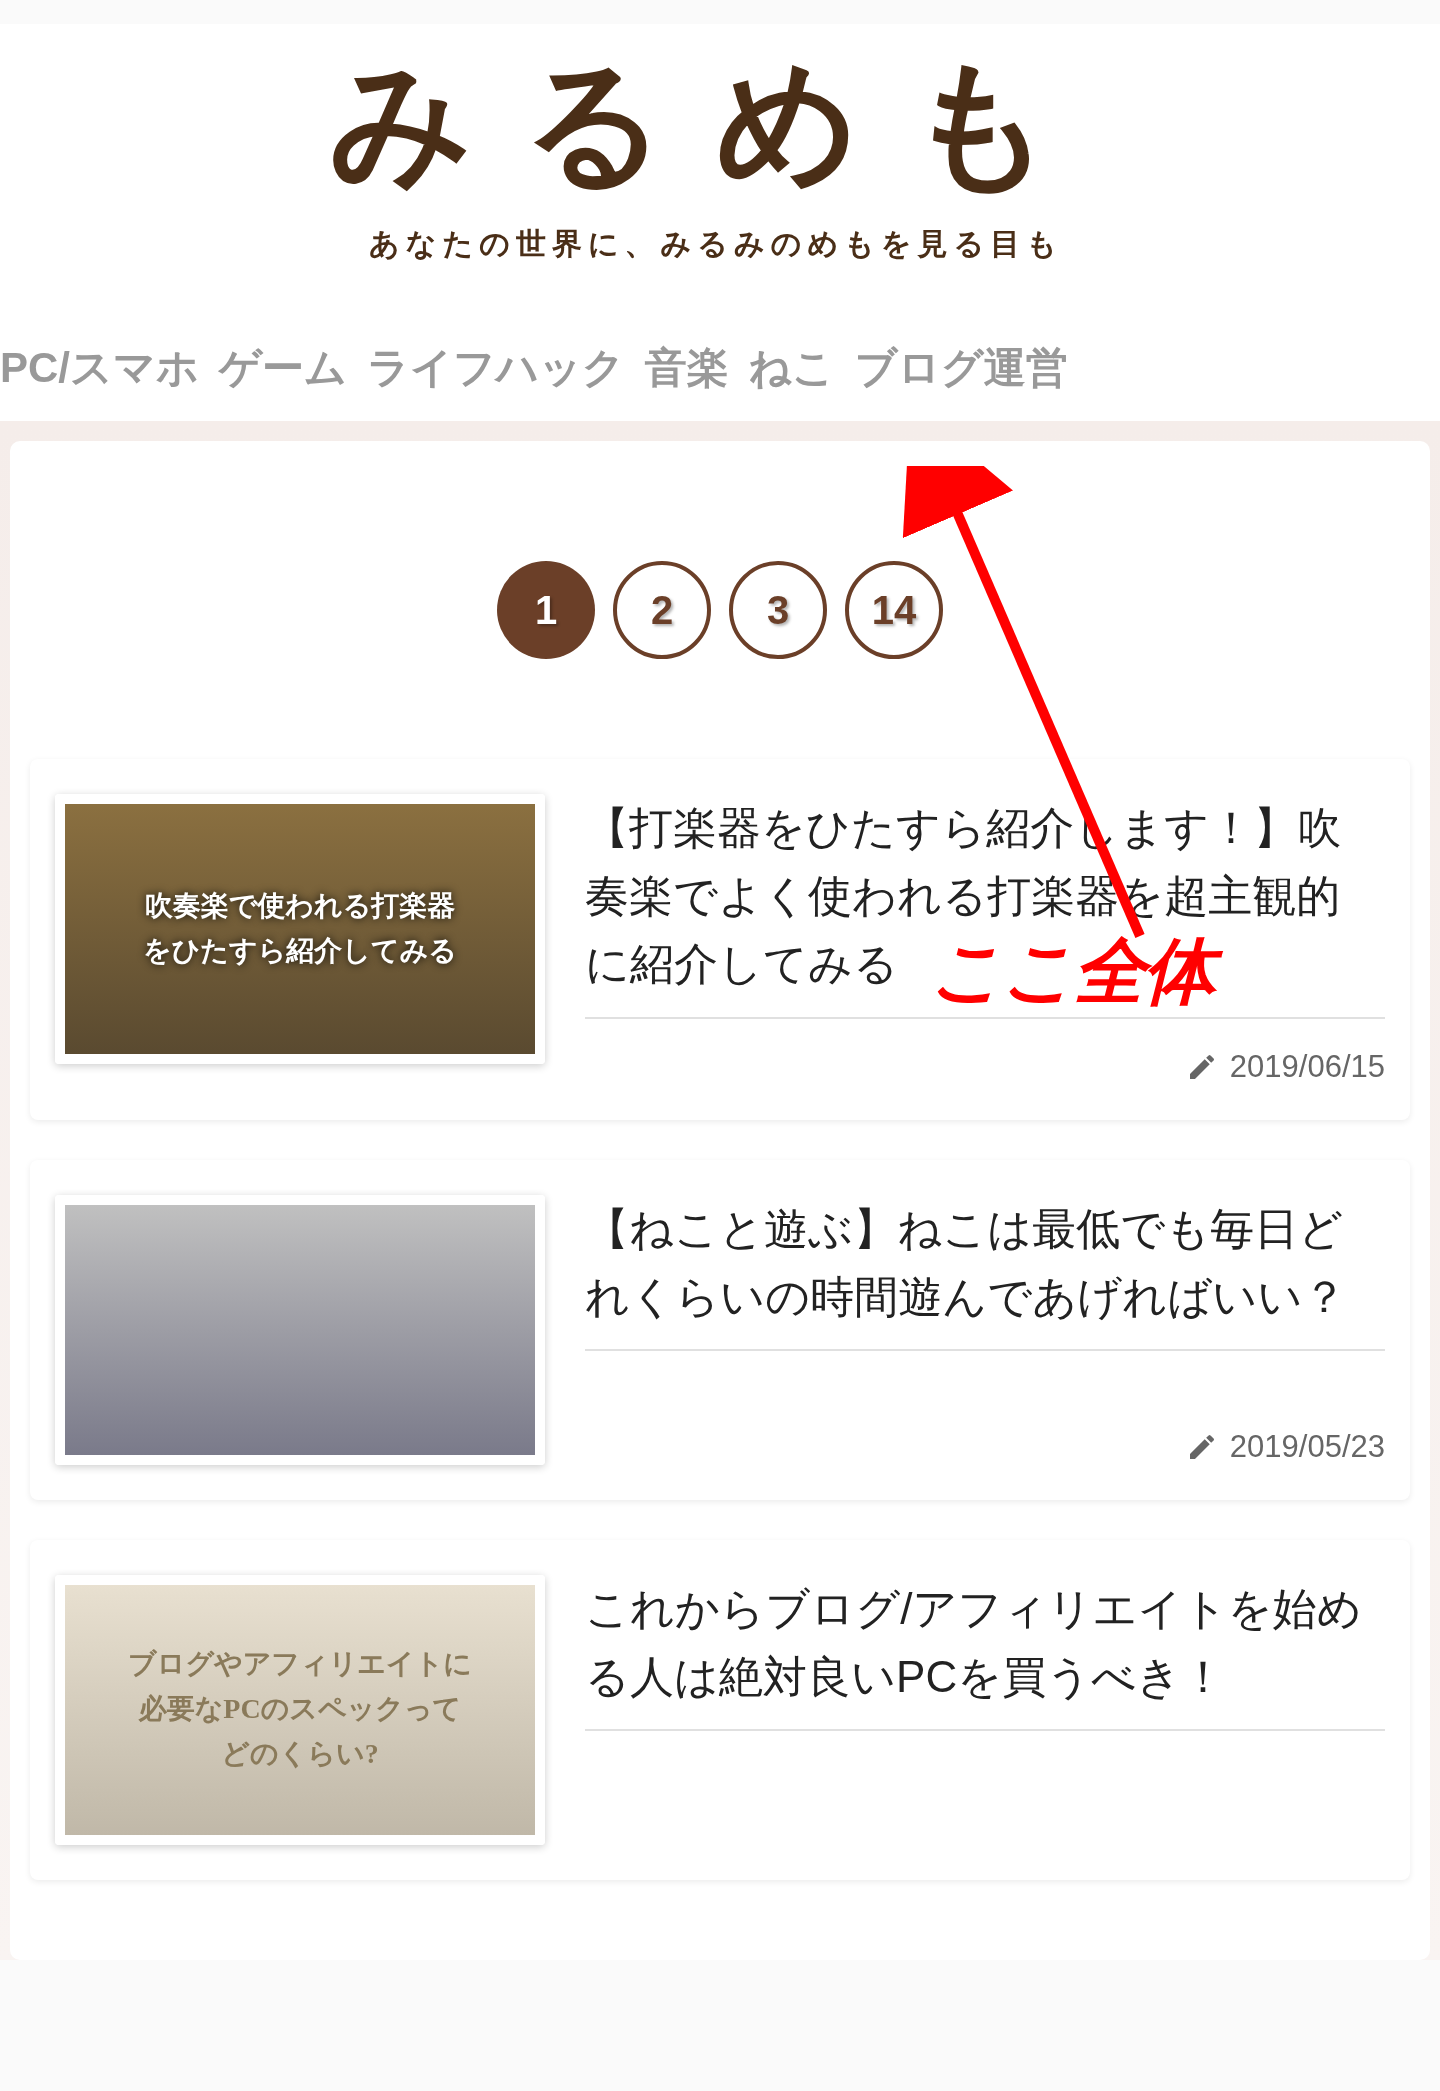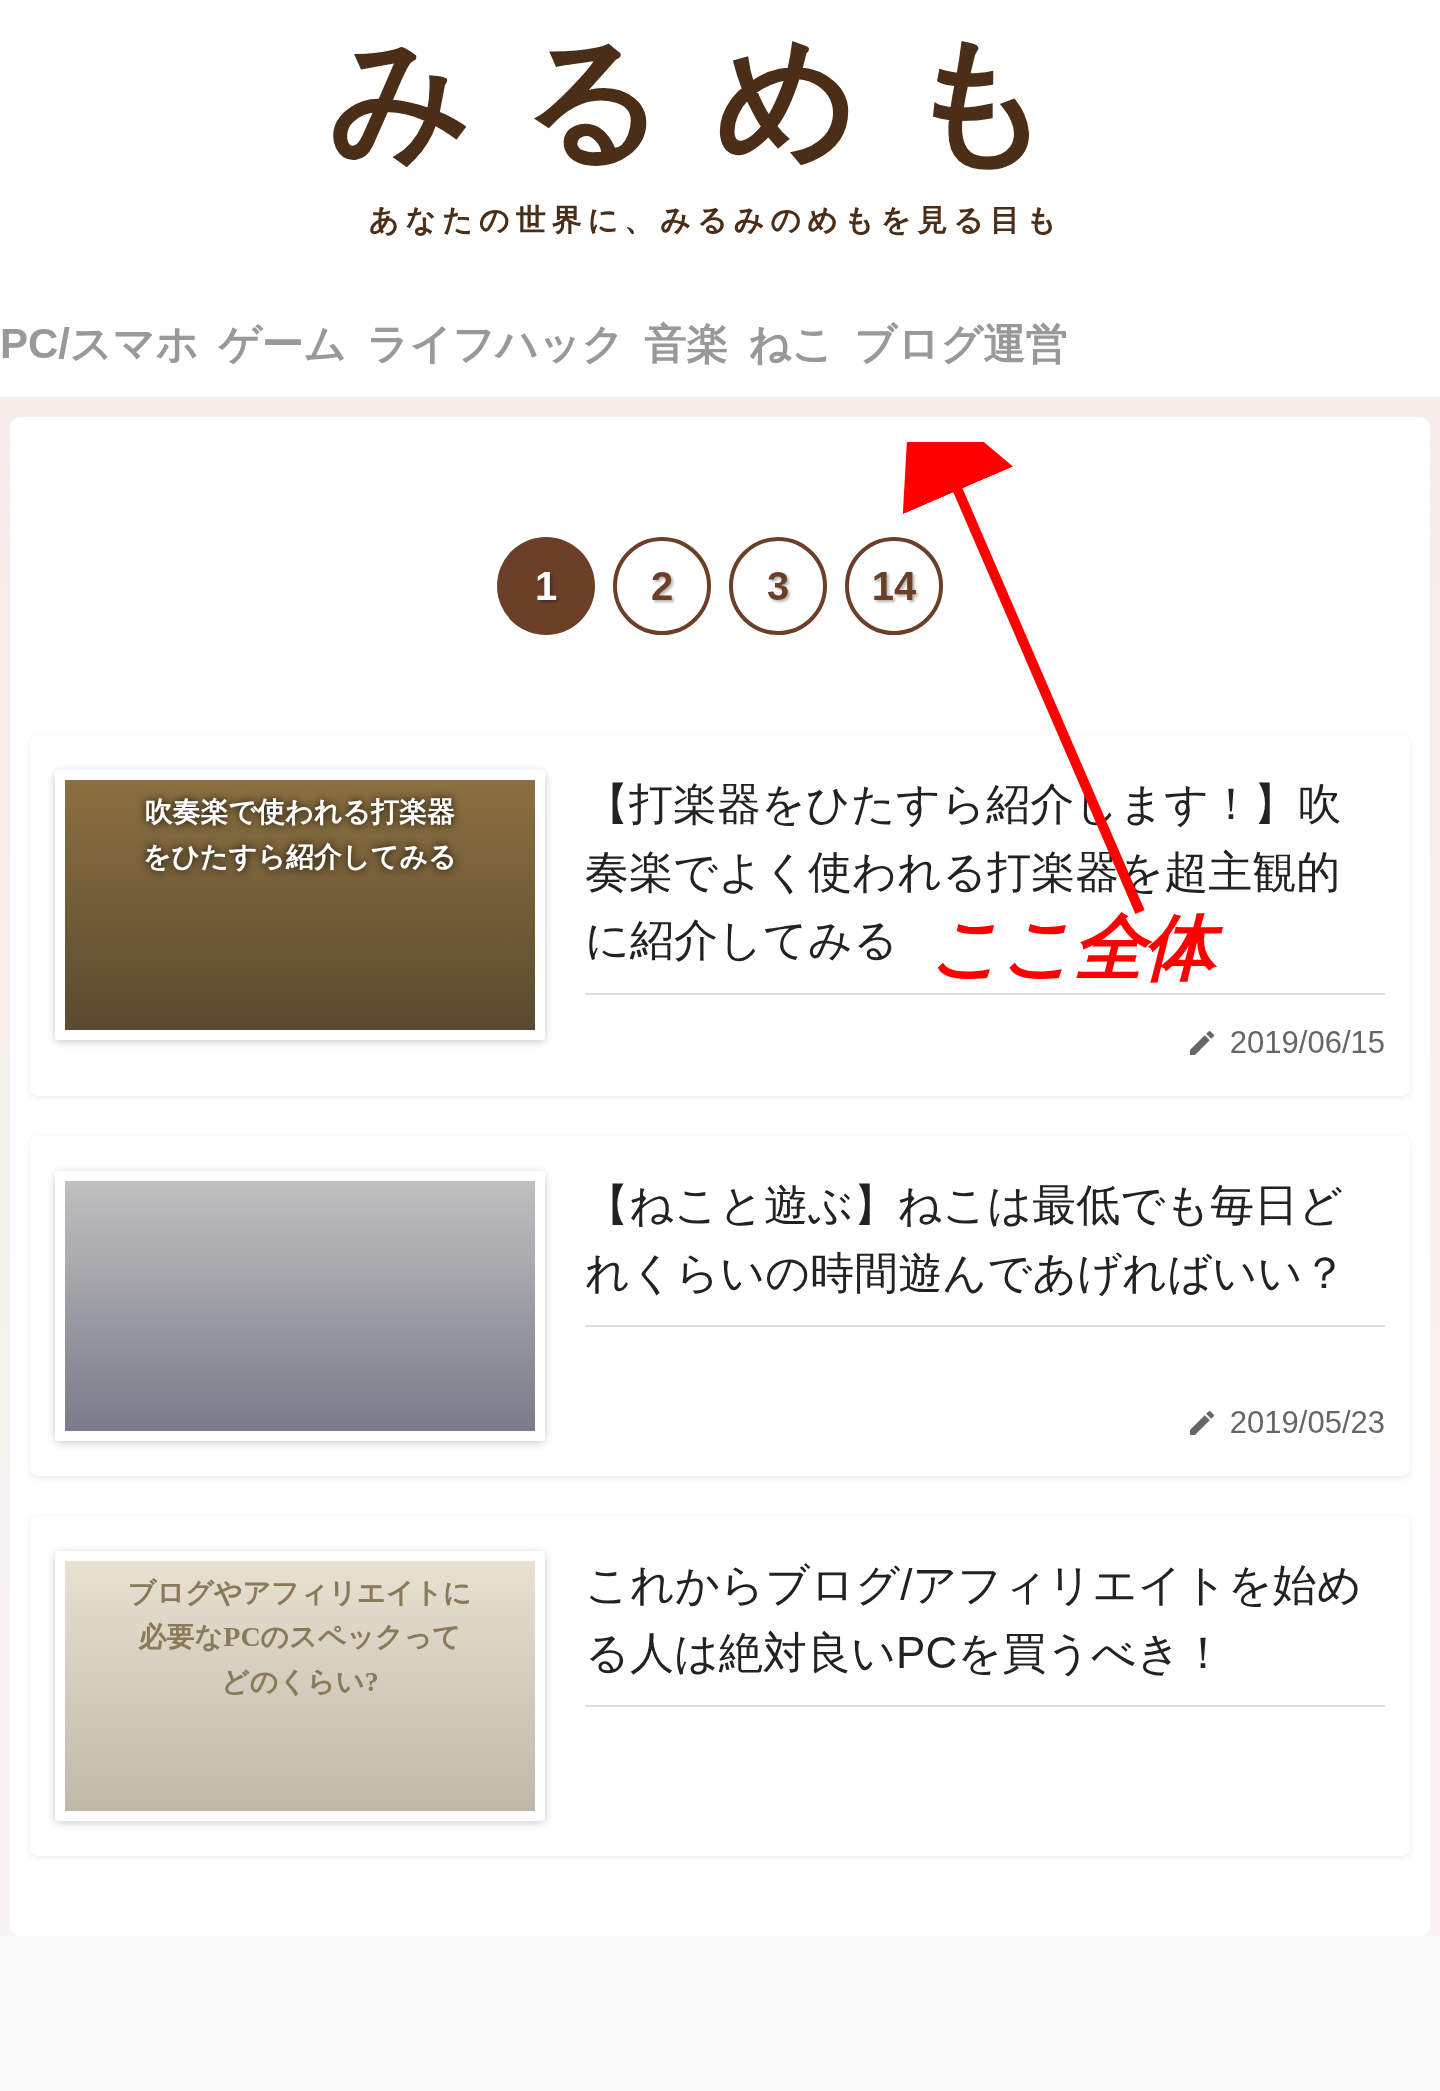--- a/index.html
+++ b/index.html
@@ -5,20 +5,21 @@
     * { margin: 0; padding: 0; box-sizing: border-box; }
     body {
       font-family: -apple-system, BlinkMacSystemFont, "Hiragino Sans", "Hiragino Kaku Gothic ProN", sans-serif;
       background: #fafafa;
       width: 1440px;
     }
     .header {
       background: #fff;
       text-align: center;
       padding: 30px 8px 0 0;
+      margin-top: 24px;
     }
     .site-title {
       font-size: 140px;
       font-weight: bold;
       color: #4a2e17;
       letter-spacing: 50px;
       font-family: "HG行書体", "Brush Script MT", cursive;
       line-height: 1;
       margin-bottom: 30px;
     }
@@ -116,20 +117,21 @@
       width: 490px;
       height: 270px;
       border: 10px solid #fff;
       box-shadow: 0 2px 8px rgba(0,0,0,0.2);
       border-radius: 4px;
       flex-shrink: 0;
       background: #888;
       position: relative;
       overflow: hidden;
       display: flex;
+      align-items: center;
       justify-content: center;
       text-align: center;
     }
     .thumb-text {
       color: #fff;
       font-size: 28px;
       font-weight: bold;
       text-shadow: 0 0 8px rgba(0,0,0,0.9);
       padding: 10px;
       line-height: 1.6;

